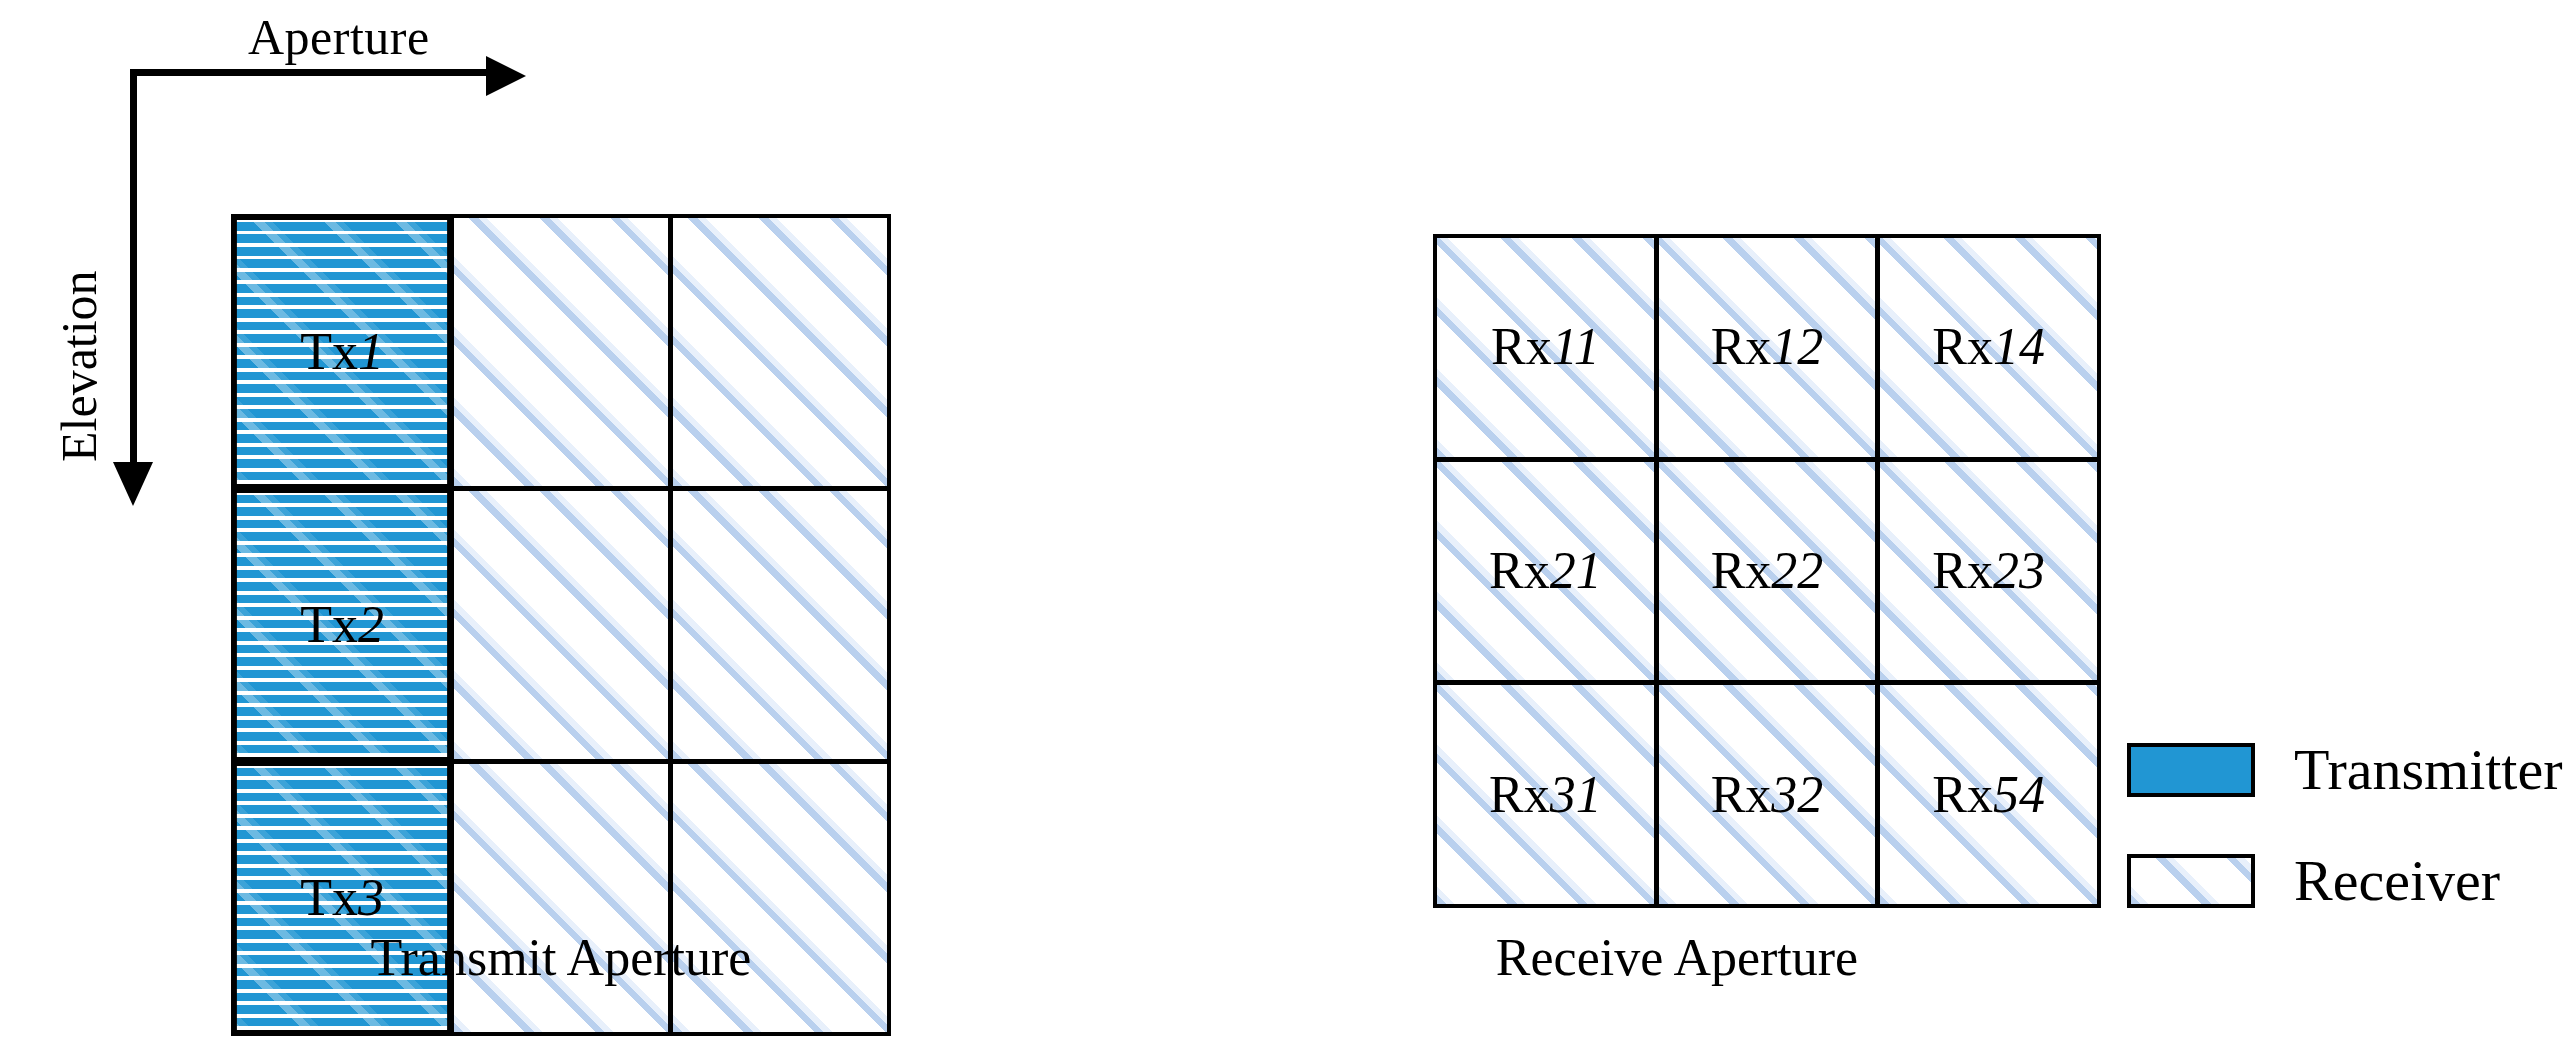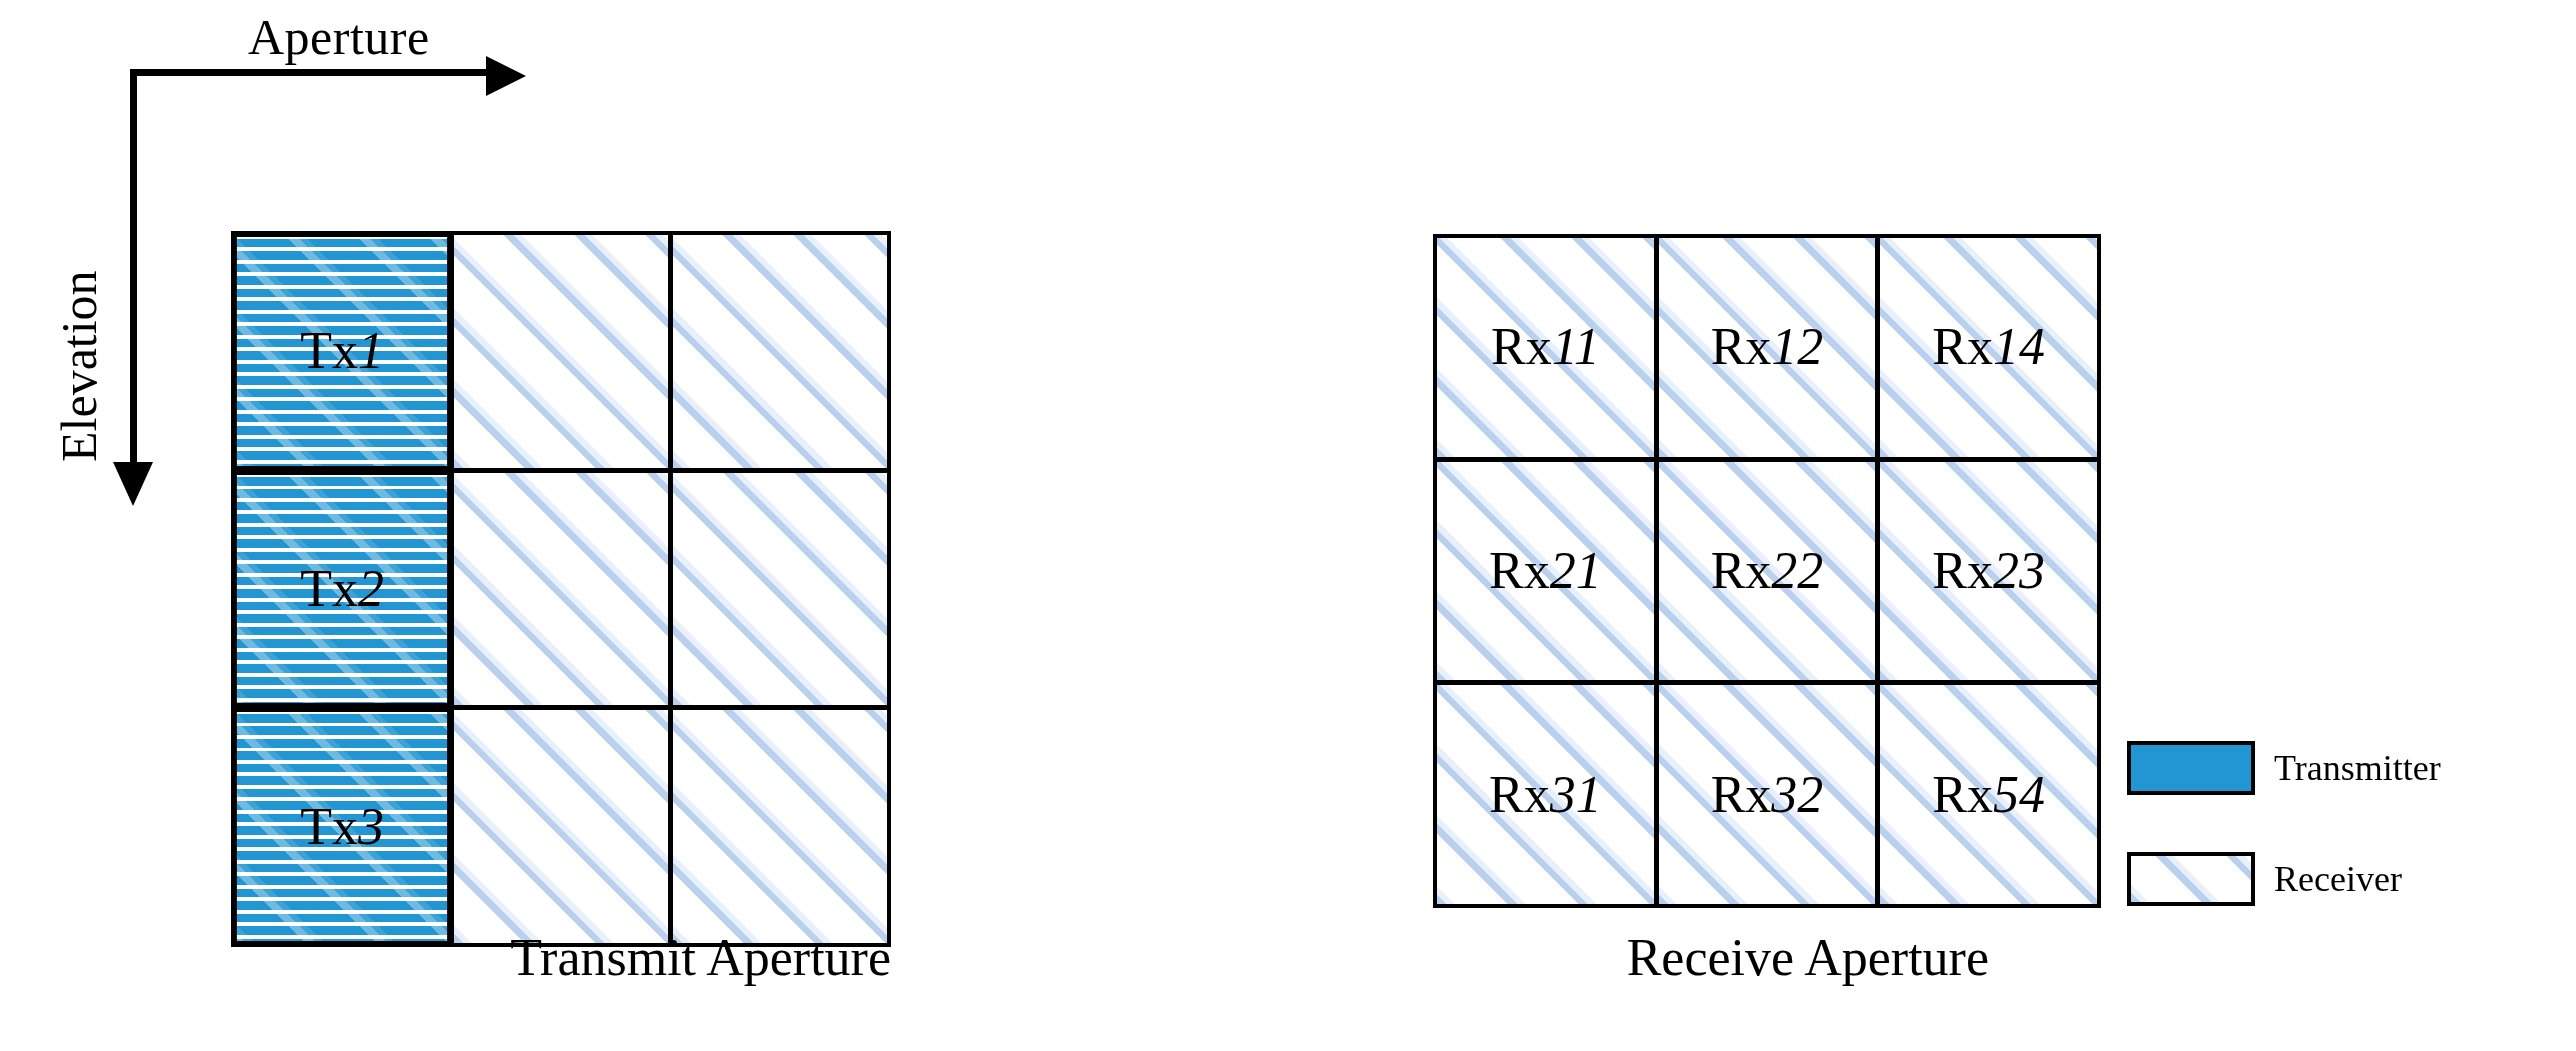--- a/index.html
+++ b/index.html
@@ -99,61 +99,61 @@
 
   
   .tx-grid .cell.txcol{box-shadow:inset 0 0 0 1.9px #000;}
 
   
   .caption{
     position:absolute;
     font-size:52px;
     line-height:1;
     white-space:nowrap;
-    text-align:right;
+    text-align:center;
   }
 
   
   .legend{position:absolute;}
   .legend-row{
     position:absolute;
     display:flex;
     align-items:center;
   }
   .legend-swatch{
     width:128px;height:54px;
     border:4.8px solid #000;
     box-sizing:border-box;
     flex:0 0 auto;
   }
   .legend-swatch.solid{background:#2196d3;}
   .legend-text{
-    margin-left:19px;
-    font-size:36px;
+    margin-left:39px;
+    font-size:58px;
     line-height:1;
     white-space:nowrap;
   }
 </style>
 </head>
 <body>
 
 <div class="stage">
 
   <div>
 
     <div class="axis-h-line" style="left:130px;top:69px;width:361px;"></div>
     <div class="arrow-right" style="left:486px;top:56px;"></div>
     <div class="axis-label" style="left:248px;top:11.6px;">Aperture</div>
 
     <div class="axis-v-line" style="left:130px;top:69px;height:399px;"></div>
     <div class="arrow-down" style="left:113px;top:462px;"></div>
     <div class="axis-label-vert" style="left:54px;top:462px;">Elevation</div>
   </div>
 
-  <div class="grid tx-grid" id="tx-grid" style="left:231px;top:231px;width:660px;height:716px;">
+  <div class="grid tx-grid" id="tx-grid" style="left:231px;top:214px;width:660px;height:822px;">
       <div class="cell tx-fill txcol">
         <span class="cell-label"><span>Tx</span><span class="ital">1</span></span>
       </div>
       <div class="cell rx-fill"></div>
       <div class="cell rx-fill"></div>
       <div class="cell tx-fill txcol">
         <span class="cell-label"><span>Tx</span><span class="ital">2</span></span>
       </div>
       <div class="cell rx-fill"></div>
       <div class="cell rx-fill"></div>

